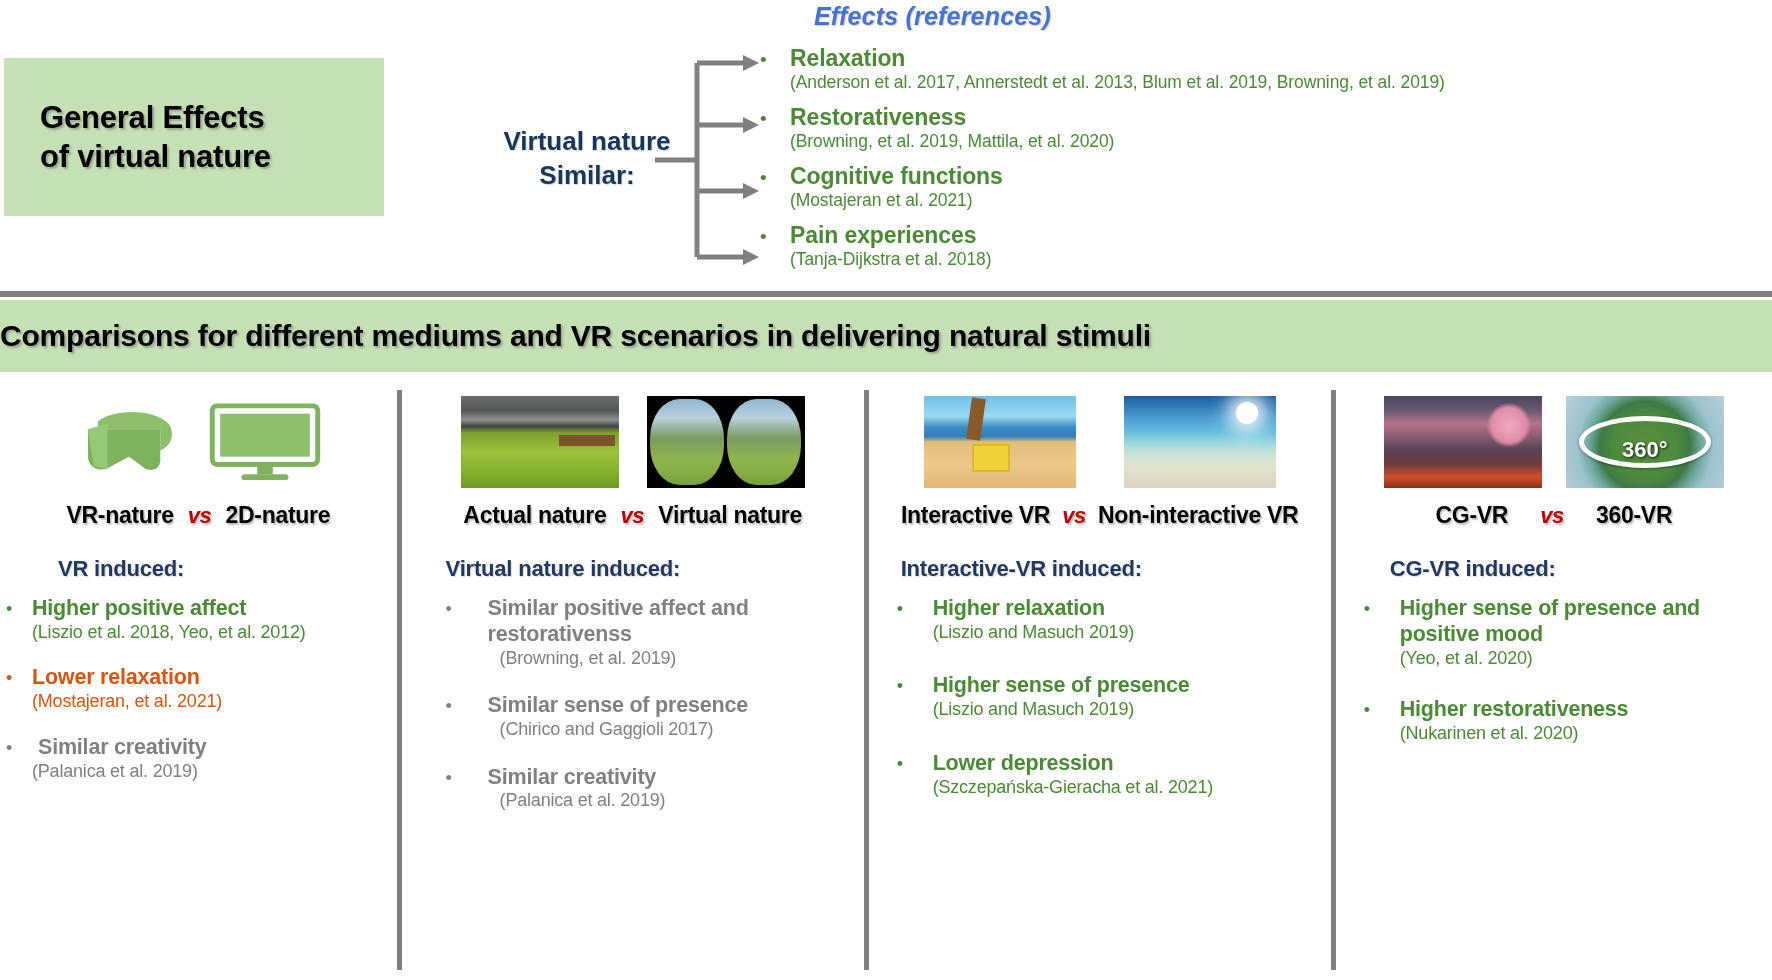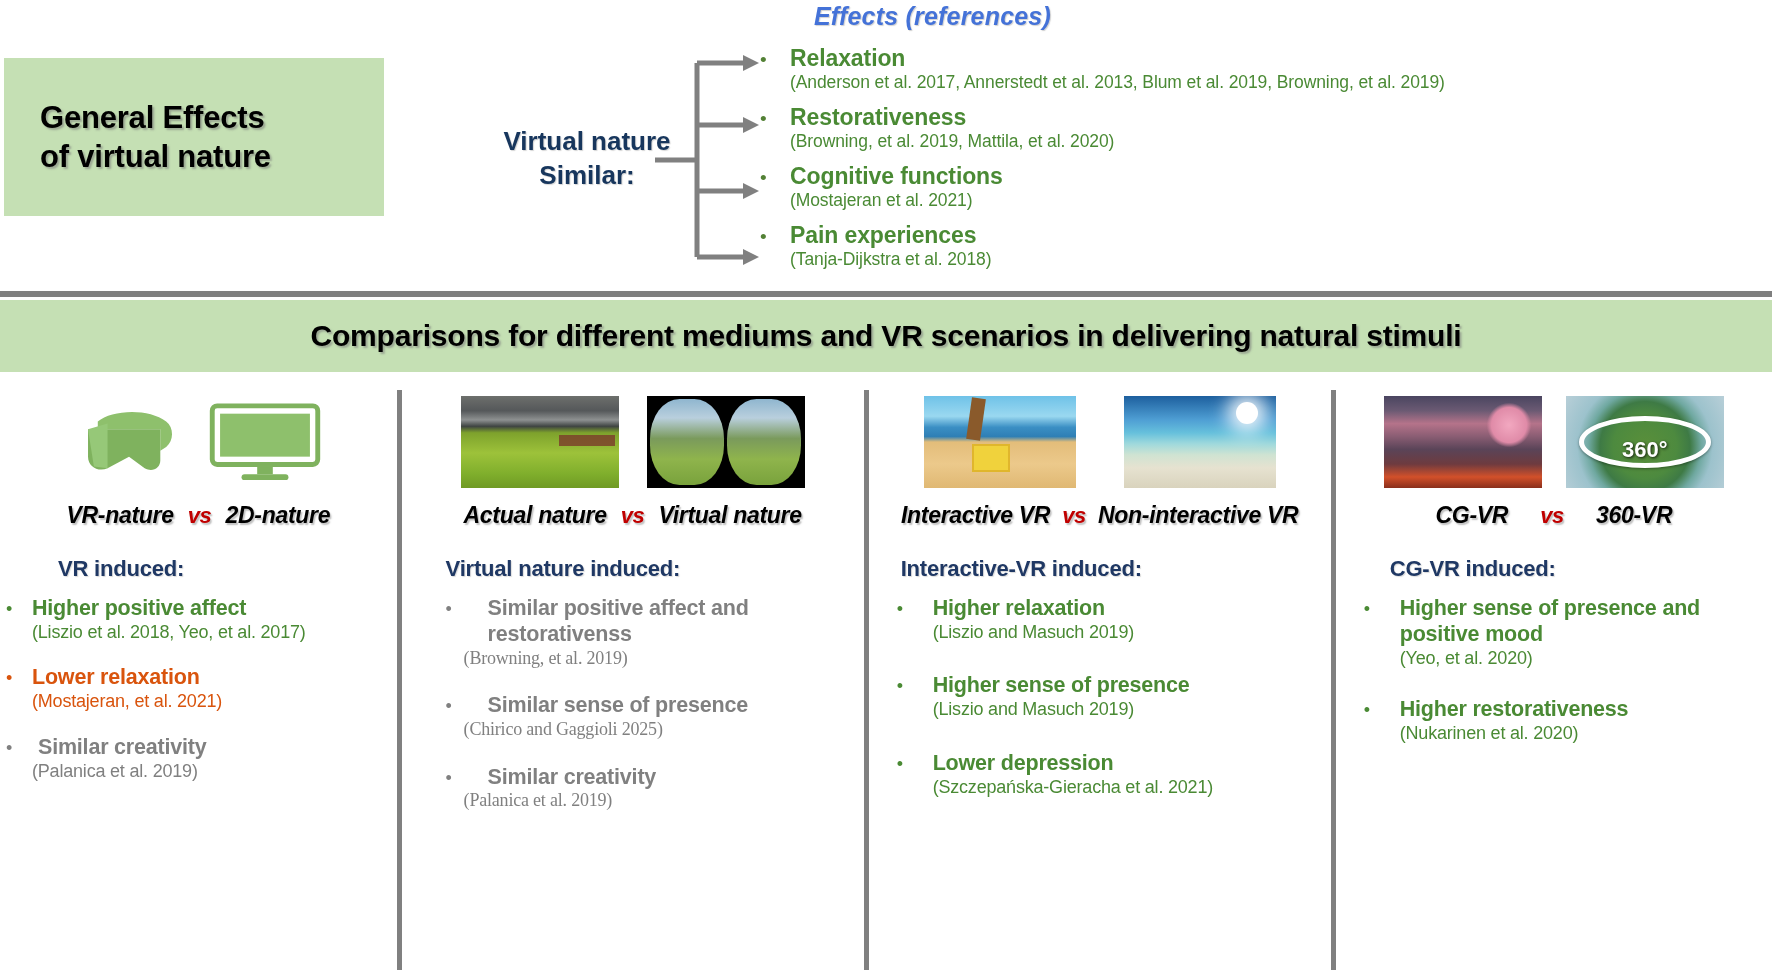--- a/index.html
+++ b/index.html
@@ -61,21 +61,21 @@
   }
 
   
   .hr-thick {
     position: absolute; left: 0; top: 291px; width: 1772px; height: 6px;
     background: #7f7f7f;
   }
   .banner {
     position: absolute; left: 0; top: 300px; width: 1772px; height: 72px;
     background: #c5e0b4;
-    display: flex; align-items: center; justify-content: center;
+    display: flex; align-items: center; justify-content: flex-start;
   }
   .banner-text {
     font-size: 30px; font-weight: bold; color: #000;
     letter-spacing: -0.2px;
     text-shadow: 2px 2px 2px rgba(120,120,120,0.55);
   }
 
   
   .cols {
     position: absolute; left: 0; top: 378px; width: 1772px; height: 602px;
@@ -96,21 +96,20 @@
 
   
   .labrow {
     display: flex; align-items: baseline; justify-content: center;
     gap: 14px; margin-top: 12px; height: 32px;
   }
   .lab {
     font-size: 23px; font-weight: bold; color: #000;
     letter-spacing: -0.3px;
     text-shadow: 1.5px 1.5px 1.5px rgba(130,130,130,0.5);
-    font-style: italic;
   }
   .vs {
     font-size: 22px; font-weight: bold; font-style: italic;
     color: #c00000; letter-spacing: -0.3px;
     text-shadow: 1.5px 1.5px 1.5px rgba(130,130,130,0.5);
   }
 
   
   .induced {
     font-size: 22px; font-weight: bold; color: #1f3864;
@@ -129,21 +128,21 @@
   .g  { color: #4a8a34; }
   .o  { color: #d9540d; }
   .gy { color: #808080; }
 
   .c1 .blist { padding-left: 6px; }
   .c1 .induced { padding-left: 38px; margin-left: 20px; }
   .c1 .bref { margin-left: 26px; }
 
   .c2 .induced { padding-left: 44px; }
   .c2 .blist { padding-left: 44px; }
-  .c2 .bref { margin-left: 18px; font-family: Liberation Serif, serif; }
+  .c2 .bref { margin-left: 54px; }
   .c2 .btext { padding-left: 16px; }
 
   .c3 .induced { padding-left: 32px; }
   .c3 .blist { padding-left: 28px; }
   .c3 .bref { margin-left: 36px; }
   .c3 .btext { padding-left: 10px; }
 
   .c4 .induced { padding-left: 54px; }
   .c4 .blist { padding-left: 28px; }
   .c4 .bref { margin-left: 36px; }
@@ -299,21 +298,21 @@
         <span class="vs">vs</span>
         <span class="lab">2D-nature</span>
       </div>
       <div class="induced">VR induced:</div>
       <div class="blist">
         <div class="bitem">
           <div class="brow">
             <span class="bdot g">•</span>
             <span class="btext g">Higher positive affect</span>
           </div>
-          <div class="bref g">(Liszio et al. 2018, Yeo, et al. 2017)</div>
+          <div class="bref g">(Liszio et al. 2018, Yeo, et al. 2012)</div>
         </div>
         <div class="bitem" style="margin-top:22px;">
           <div class="brow">
             <span class="bdot o">•</span>
             <span class="btext o">Lower relaxation</span>
           </div>
           <div class="bref o">(Mostajeran, et al. 2021)</div>
         </div>
         <div class="bitem" style="margin-top:22px;">
           <div class="brow">
@@ -347,21 +346,21 @@
             <span class="bdot gy">•</span>
             <span class="btext gy" style="max-width:300px;">Similar positive affect and restorativenss</span>
           </div>
           <div class="bref gy">(Browning, et al. 2019)</div>
         </div>
         <div class="bitem" style="margin-top:24px;">
           <div class="brow">
             <span class="bdot gy">•</span>
             <span class="btext gy">Similar sense of presence</span>
           </div>
-          <div class="bref gy">(Chirico and Gaggioli 2025)</div>
+          <div class="bref gy">(Chirico and Gaggioli 2017)</div>
         </div>
         <div class="bitem" style="margin-top:24px;">
           <div class="brow">
             <span class="bdot gy">•</span>
             <span class="btext gy">Similar creativity</span>
           </div>
           <div class="bref gy">(Palanica et al. 2019)</div>
         </div>
       </div>
     </div>

